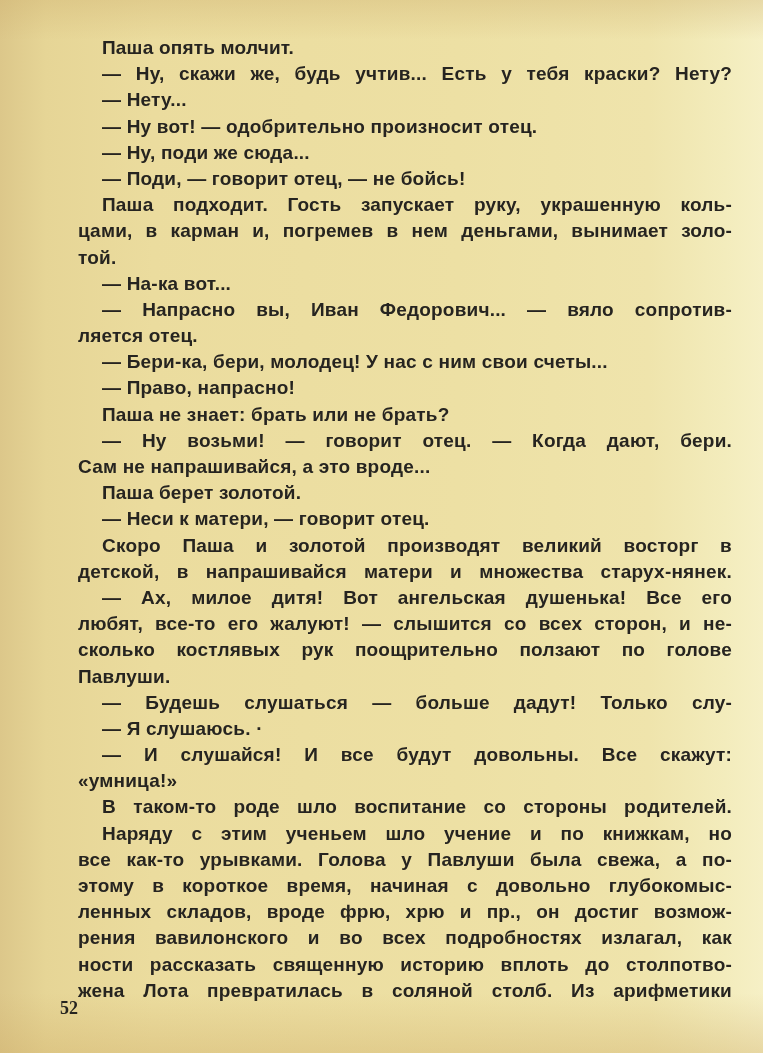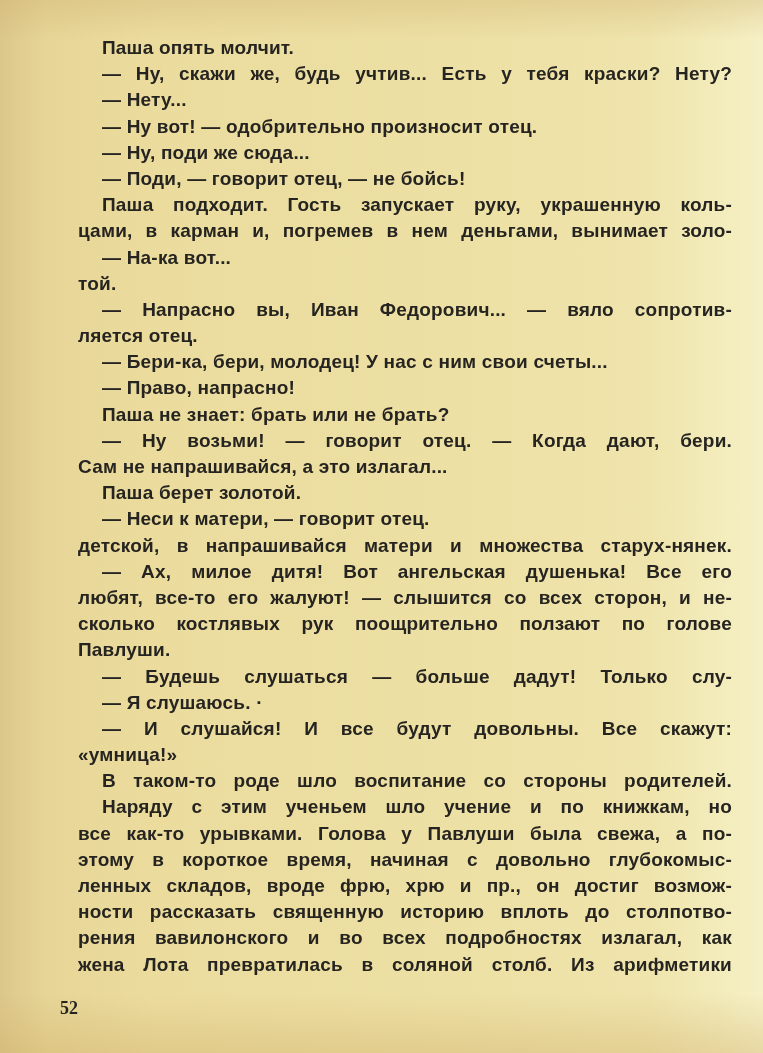--- a/index.html
+++ b/index.html
@@ -46,44 +46,45 @@
 
 <div class="page">
   <span class="line left" style="padding-left:0">Паша опять молчит.</span>
   <span class="line">— Ну, скажи же, будь учтив... Есть у тебя краски? Нету?</span>
   <span class="line left">— Нету...</span>
   <span class="line left">— Ну вот! — одобрительно произносит отец.</span>
   <span class="line left">— Ну, поди же сюда...</span>
   <span class="line left">— Поди, — говорит отец, — не бойсь!</span>
   <span class="line">Паша подходит. Гость запускает руку, украшенную коль-</span>
   <span class="line" style="margin-left:-24px;width:654px">цами, в карман и, погремев в нем деньгами, вынимает золо-</span>
+  <span class="line left" style="margin-left:-24px">той.</span>
   <span class="line left">— На-ка вот...</span>
-  <span class="line left" style="margin-left:-24px">той.</span>
   <span class="line">— Напрасно вы, Иван Федорович... — вяло сопротив-</span>
   <span class="line left" style="margin-left:-24px">ляется отец.</span>
   <span class="line left">— Бери-ка, бери, молодец! У нас с ним свои счеты...</span>
   <span class="line left">— Право, напрасно!</span>
   <span class="line left">Паша не знает: брать или не брать?</span>
   <span class="line">— Ну возьми! — говорит отец. — Когда дают, бери.</span>
-  <span class="line left" style="margin-left:-24px">Сам не напрашивайся, а это излагал...</span>
+  <span class="line left" style="margin-left:-24px">Сам не напрашивайся, а это вроде...</span>
   <span class="line left">Паша берет золотой.</span>
   <span class="line left">— Неси к матери, — говорит отец.</span>
+  <span class="line">Скоро Паша и золотой производят великий восторг в</span>
   <span class="line" style="margin-left:-24px;width:654px">детской, в напрашивайся матери и множества старух-нянек.</span>
   <span class="line">— Ах, милое дитя! Вот ангельская душенька! Все его</span>
   <span class="line" style="margin-left:-24px;width:654px">любят, все-то его жалуют! — слышится со всех сторон, и не-</span>
   <span class="line" style="margin-left:-24px;width:654px">сколько костлявых рук поощрительно ползают по голове</span>
   <span class="line left" style="margin-left:-24px">Павлуши.</span>
   <span class="line">— Будешь слушаться — больше дадут! Только слу-</span>
   <span class="line left">— Я слушаюсь. ·</span>
   <span class="line">— И слушайся! И все будут довольны. Все скажут:</span>
   <span class="line left" style="margin-left:-24px">«умница!»</span>
   <span class="line">В таком-то роде шло воспитание со стороны родителей.</span>
   <span class="line">Наряду с этим ученьем шло учение и по книжкам, но</span>
   <span class="line" style="margin-left:-24px;width:654px">все как-то урывками. Голова у Павлуши была свежа, а по-</span>
   <span class="line" style="margin-left:-24px;width:654px">этому в короткое время, начиная с довольно глубокомыс-</span>
   <span class="line" style="margin-left:-24px;width:654px">ленных складов, вроде фрю, хрю и пр., он достиг возмож-</span>
+  <span class="line" style="margin-left:-24px;width:654px">рения вавилонского и во всех подробностях излагал, как</span>
   <span class="line" style="margin-left:-24px;width:654px">ности рассказать священную историю вплоть до столпотво-</span>
-  <span class="line" style="margin-left:-24px;width:654px">рения вавилонского и во всех подробностях излагал, как</span>
   <span class="line" style="margin-left:-24px;width:654px">жена Лота превратилась в соляной столб. Из арифметики</span>
 
 </div>
 
 <div class="page-number">52</div>
 
 </body></html>

